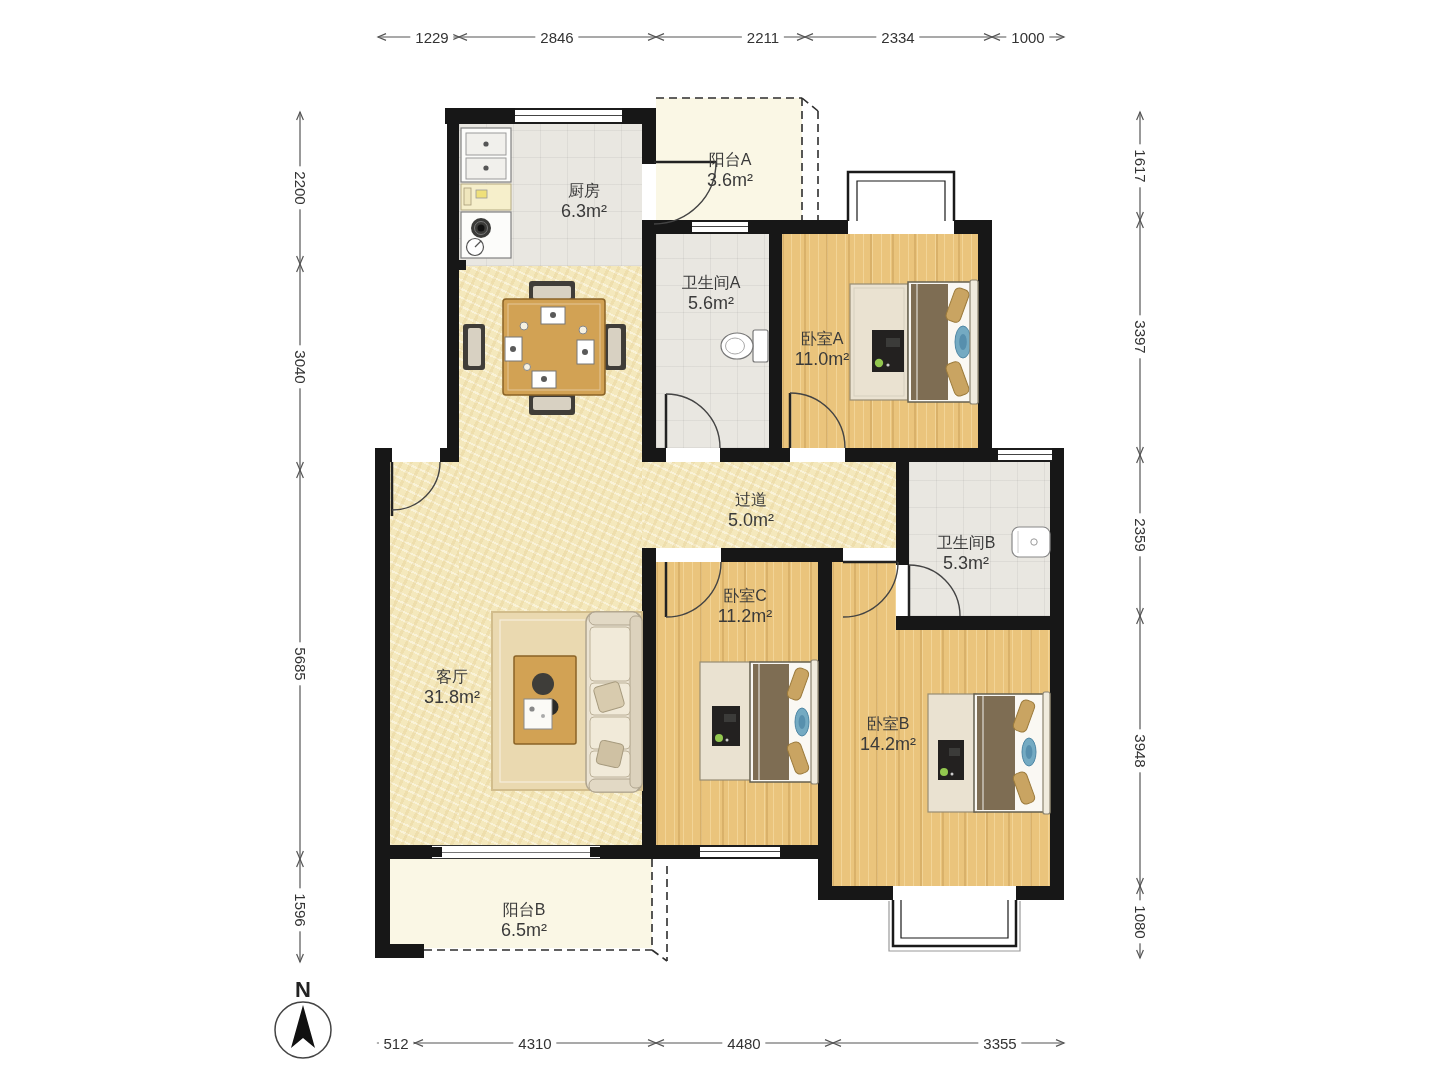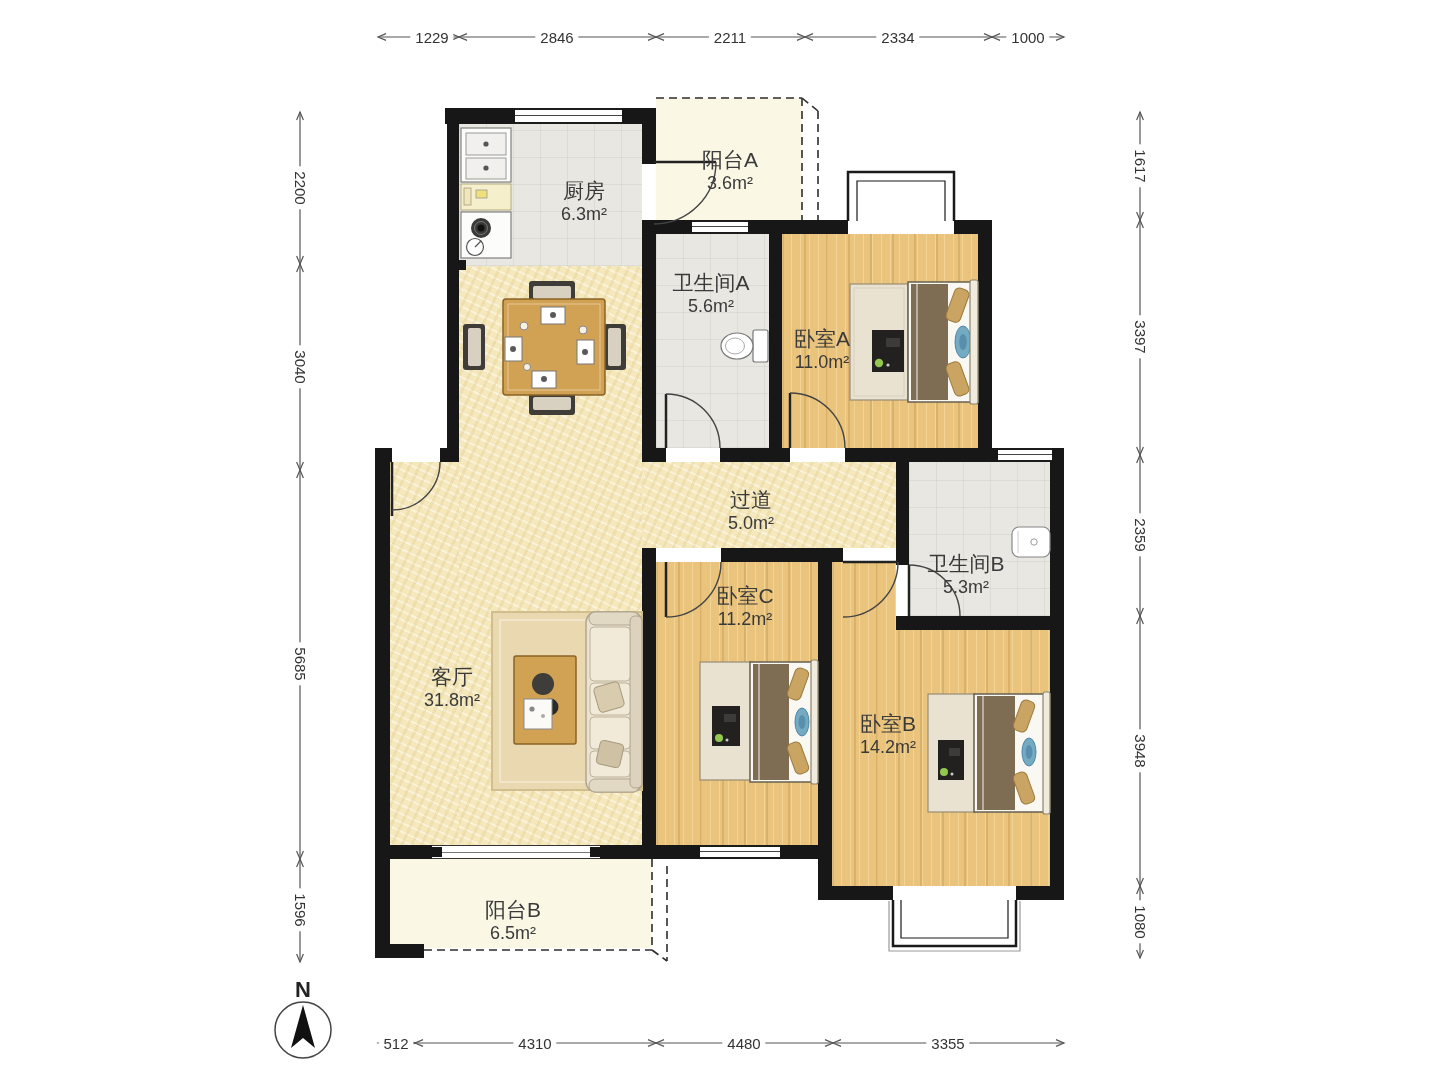--- a/index.html
+++ b/index.html
@@ -18,21 +18,21 @@
     repeating-linear-gradient(90deg,rgba(150,100,30,.20) 0 2px,transparent 2px 22px),
     repeating-linear-gradient(90deg,rgba(255,236,190,.4) 0 1px,transparent 1px 9px);}
   .floor.balcony{background-color:#faf7e5;}
   .wall{position:absolute;background:#171717;}
   .win{position:absolute;background:#fff;border-top:2px solid #1c1c1c;border-bottom:2px solid #1c1c1c;box-sizing:border-box;}
   .win::after{content:"";position:absolute;left:0;right:0;top:50%;margin-top:-1px;height:1px;background:#444;}
   .open-gap{position:absolute;background:#fff;border-top:1.5px solid #333;border-bottom:1.5px solid #333;box-sizing:border-box;}
   .open-gap::after{content:"";position:absolute;left:0;right:0;top:50%;height:1px;background:#777;}
   .room-label{position:absolute;transform:translate(-50%,-50%);display:flex;flex-direction:column;
     align-items:center;text-align:center;color:#3a3a3a;line-height:1.22;white-space:nowrap;}
-  .room-label .rname{font-size:21px;}
+  .room-label .rname{font-size:16px;}
   .room-label .rarea{font-size:18px;}
   .dim-label{position:absolute;transform:translate(-50%,-50%);background:#fff;padding:0 5px;
     font-size:15px;color:#333;white-space:nowrap;}
   .dim-label.vert{transform:translate(-50%,-50%) rotate(90deg);}
   .north-label{position:absolute;transform:translate(-50%,-50%);font-size:22px;color:#222;font-weight:bold;}
 </style>
 </head>
 <body>
 
 <div class="canvas">
@@ -342,51 +342,51 @@
       <span class="rarea">5.6m²</span>
     </div>
     <div class="room-label" style="left:822px;top:350px">
       <span class="rname">卧室A</span>
       <span class="rarea">11.0m²</span>
     </div>
     <div class="room-label" style="left:751px;top:511px">
       <span class="rname">过道</span>
       <span class="rarea">5.0m²</span>
     </div>
-    <div class="room-label" style="left:966px;top:575px">
+    <div class="room-label" style="left:966px;top:554px">
       <span class="rname">卫生间B</span>
       <span class="rarea">5.3m²</span>
     </div>
     <div class="room-label" style="left:452px;top:688px">
       <span class="rname">客厅</span>
       <span class="rarea">31.8m²</span>
     </div>
     <div class="room-label" style="left:745px;top:607px">
       <span class="rname">卧室C</span>
       <span class="rarea">11.2m²</span>
     </div>
     <div class="room-label" style="left:888px;top:735px">
       <span class="rname">卧室B</span>
       <span class="rarea">14.2m²</span>
     </div>
-    <div class="room-label" style="left:513px;top:921px">
+    <div class="room-label" style="left:524px;top:921px">
       <span class="rname">阳台B</span>
       <span class="rarea">6.5m²</span>
     </div>
 
     <span class="dim-label" style="left:432px;top:37px">1229</span>
     <span class="dim-label" style="left:557px;top:37px">2846</span>
-    <span class="dim-label" style="left:730px;top:37px">2211</span>
+    <span class="dim-label" style="left:763px;top:37px">2211</span>
     <span class="dim-label" style="left:898px;top:37px">2334</span>
     <span class="dim-label" style="left:1028px;top:37px">1000</span>
 
     <span class="dim-label" style="left:396px;top:1043px">512</span>
     <span class="dim-label" style="left:535px;top:1043px">4310</span>
     <span class="dim-label" style="left:744px;top:1043px">4480</span>
-    <span class="dim-label" style="left:948px;top:1043px">3355</span>
+    <span class="dim-label" style="left:1000px;top:1043px">3355</span>
 
     <span class="dim-label vert" style="left:300px;top:188px">2200</span>
     <span class="dim-label vert" style="left:300px;top:367px">3040</span>
     <span class="dim-label vert" style="left:300px;top:664px">5685</span>
     <span class="dim-label vert" style="left:300px;top:910px">1596</span>
 
     <span class="dim-label vert" style="left:1140px;top:166px">1617</span>
     <span class="dim-label vert" style="left:1140px;top:337px">3397</span>
     <span class="dim-label vert" style="left:1140px;top:535px">2359</span>
     <span class="dim-label vert" style="left:1140px;top:751px">3948</span>

